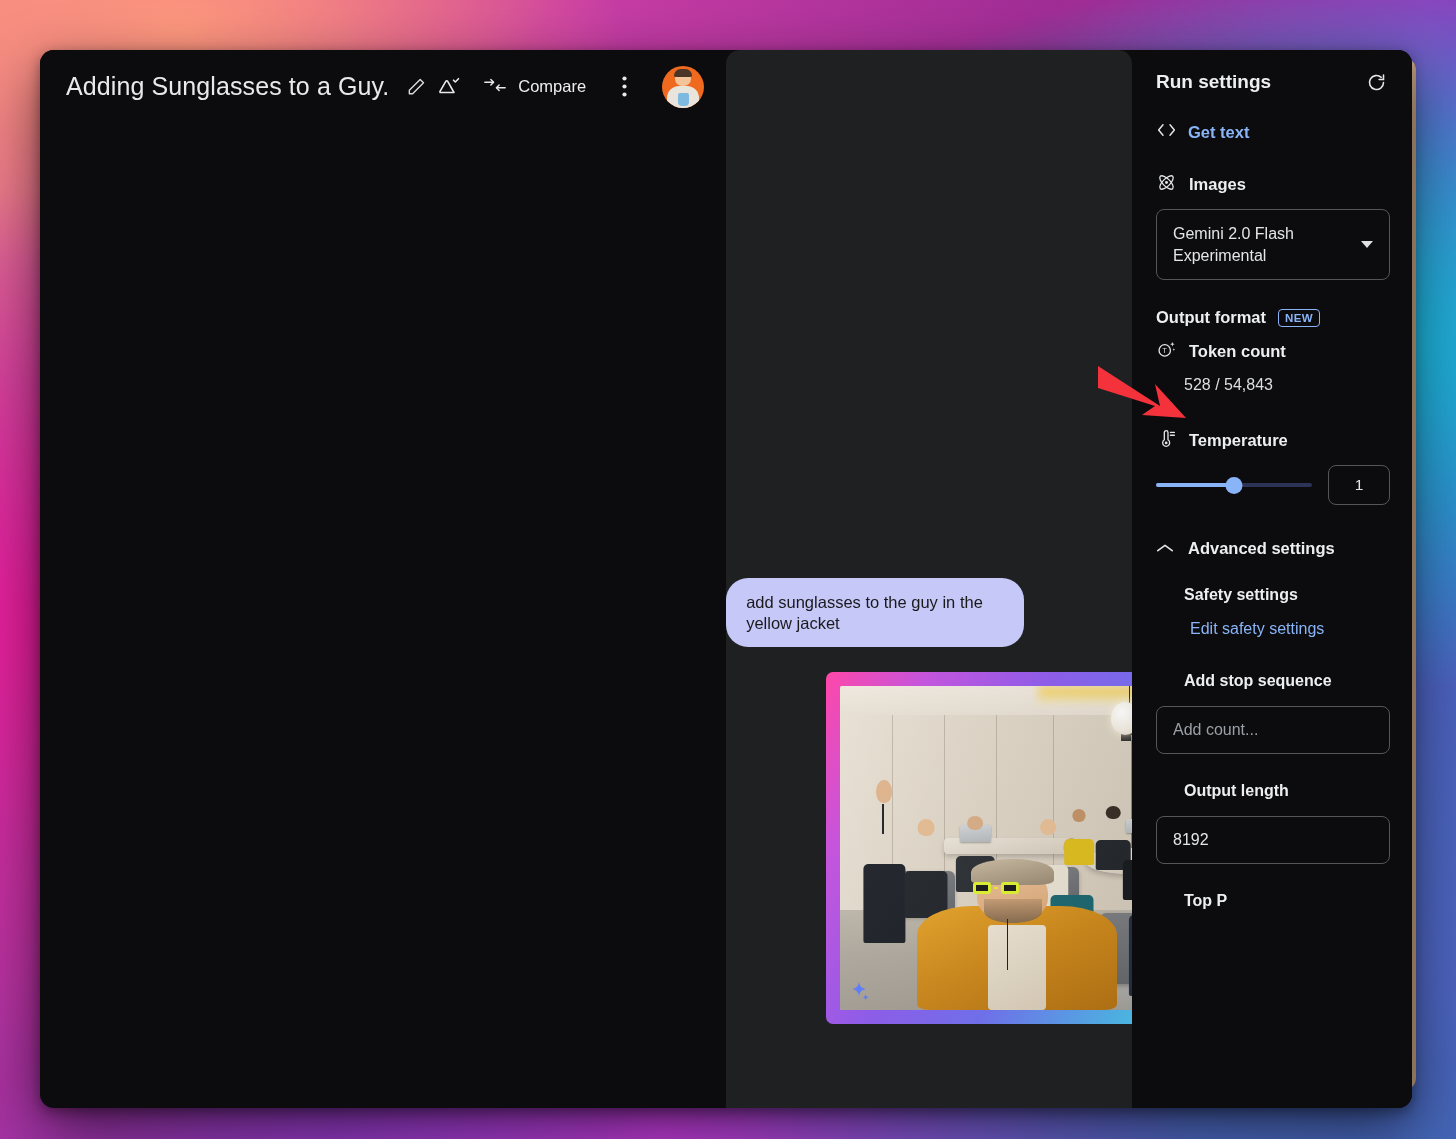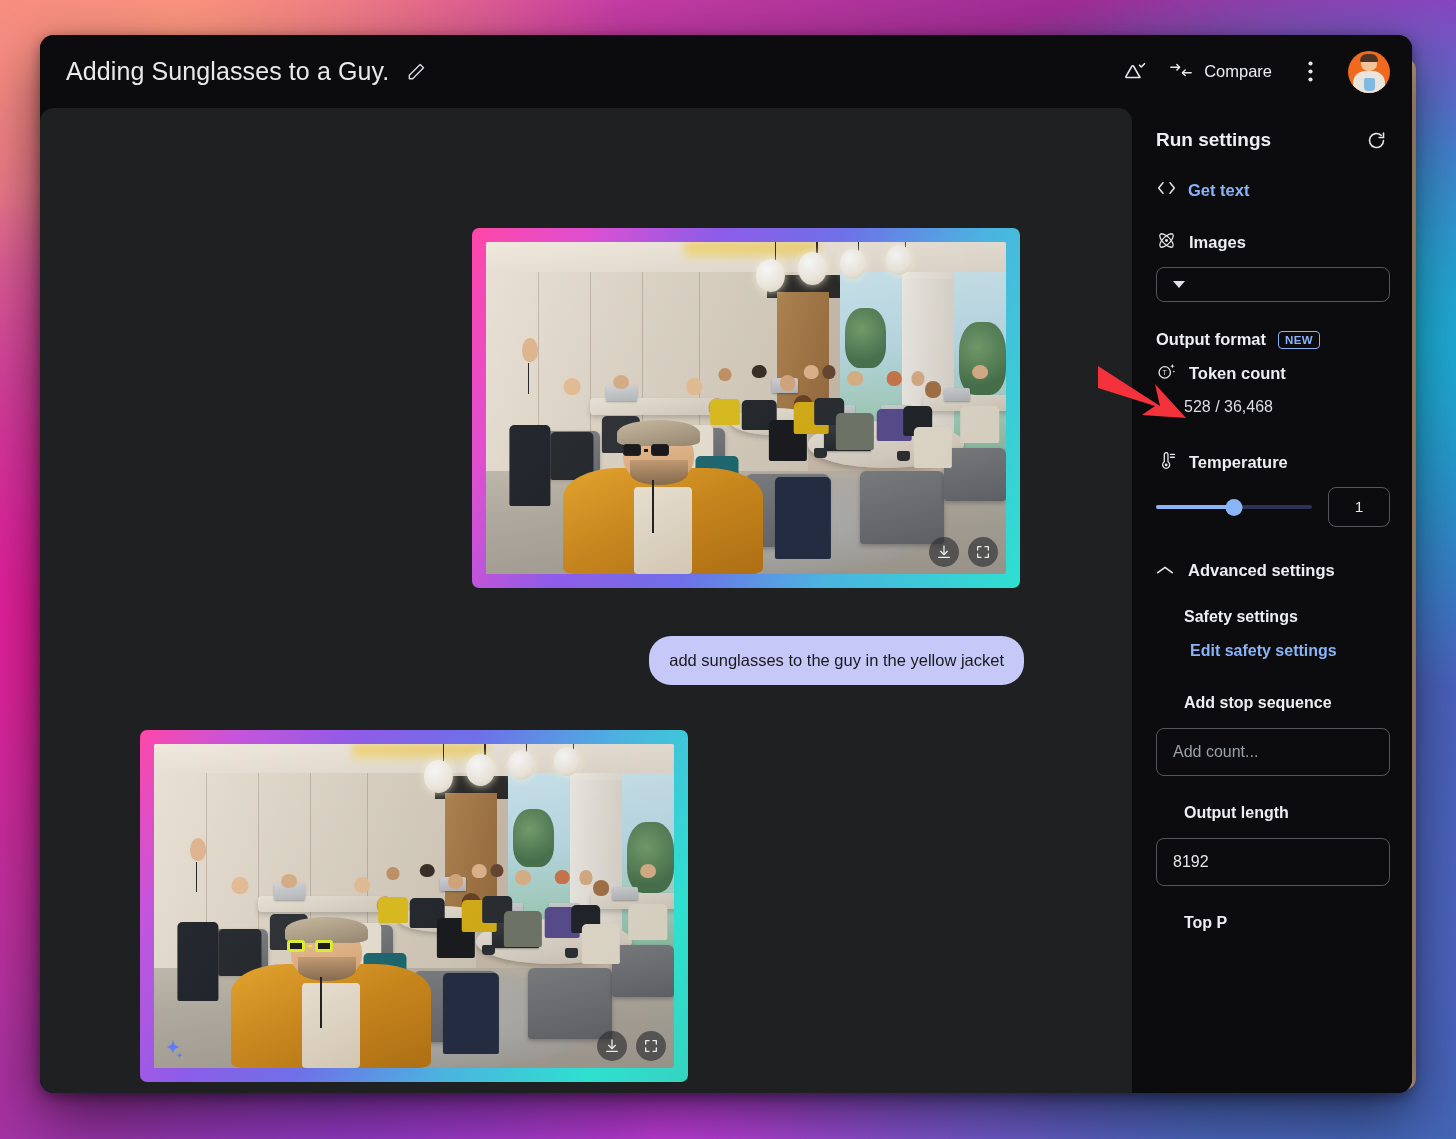--- a/index.html
+++ b/index.html
@@ -38,29 +38,29 @@
     left: 1400px; top: 58px;
     width: 16px; height: 1032px;
     background: linear-gradient(90deg, #c79a72 0%, #e6bc96 35%, #f0cda9 70%, #d4a77f 100%);
     border-radius: 0 12px 12px 0;
     z-index: 1;
   }
 
   
   #window {
     position: absolute;
-    left: 40px; top: 35px;
+    left: 40px; top: 50px;
     width: 1372px; height: 1058px;
     background: #0c0c0e;
     border-radius: 14px;
     overflow: hidden;
     box-shadow: 0 22px 60px rgba(0,0,0,.55), 0 4px 14px rgba(0,0,0,.4);
     z-index: 2;
     display: flex;
-    flex-direction: column;
+    flex-direction: row;
   }
 
   
   .titlebar {
     height: 73px;
     flex: 0 0 73px;
     background: #0c0c0e;
     display: flex;
     align-items: center;
     padding: 0 22px 0 26px;
@@ -337,21 +337,21 @@
     cursor: pointer;
     flex: 0 0 62px;
   }
 
   .adv-row {
     display: flex; align-items: center; gap: 14px;
     cursor: pointer;
   }
   .adv-title { color: #eceef1; font-size: 16.5px; font-weight: 700; }
 
-  .link-indent { color:#8ab4f8; font-size:16px; font-weight:700; padding-left:34px; cursor:pointer; }
+  .link-indent { color:#8ab4f8; font-size:16px; font-weight:400; padding-left:34px; cursor:pointer; }
 
   .text-input {
     border: 1px solid #545659;
     border-radius: 8px;
     background: #0c0c0e;
     color: #e3e5e8;
     font-size: 16px;
     padding: 14px 16px;
     cursor: text;
   }
@@ -766,40 +766,41 @@
           <span>
             <svg width="21" height="21" viewBox="0 0 24 24" fill="none" stroke="#e3e5e8" stroke-width="1.5">
               <ellipse cx="12" cy="12" rx="4.2" ry="10" transform="rotate(45 12 12)"></ellipse>
               <ellipse cx="12" cy="12" rx="4.2" ry="10" transform="rotate(-45 12 12)"></ellipse>
               <circle cx="12" cy="12" r="1.7" fill="#e3e5e8" stroke="none"></circle>
             </svg>
           </span>
           <span class="sb-label">Images</span>
         </div>
         <div class="sb-select mb28">
+          <span>Gemini 2.0 Flash Experimental</span>
           <span class="caret"></span>
         </div>
 
         <div class="sb-label-row">
           <span class="sb-label">Output format</span>
           <span class="badge-new">NEW</span>
         </div>
 
         <div class="sb-label-row">
           <span>
             <svg width="21" height="21" viewBox="0 0 24 24" fill="none" stroke="#e3e5e8" stroke-width="1.5">
               <circle cx="10" cy="13" r="6.5"></circle>
               <text x="10" y="16.3" font-size="8" fill="#e3e5e8" stroke="none" text-anchor="middle" font-family="Liberation Sans, sans-serif">T</text>
               <path d="M18.7 3.3l.7 1.9 1.9.7-1.9.7-.7 1.9-.7-1.9-1.9-.7 1.9-.7z" fill="#e3e5e8" stroke="none"></path>
               <path d="M20.4 10.6l.4 1.1 1.1.4-1.1.4-.4 1.1-.4-1.1-1.1-.4 1.1-.4z" fill="#e3e5e8" stroke="none"></path>
             </svg>
           </span>
           <span class="sb-label">Token count</span>
         </div>
-        <div class="sb-value mb34">528 / 36,468</div>
+        <div class="sb-value mb34">528 / 54,843</div>
 
         <div class="sb-label-row">
           <span>
             <svg width="21" height="21" viewBox="0 0 24 24" fill="none" stroke="#e3e5e8" stroke-width="1.5" stroke-linecap="round">
               <path d="M9.5 13.5V5.2a2.1 2.1 0 0 1 4.2 0v8.3a4 4 0 1 1-4.2 0z"></path>
               <circle cx="11.6" cy="17" r="1.6" fill="#e3e5e8" stroke="none"></circle>
               <path d="M16.5 5h4.5"></path>
                 <path d="M16.5 8.3h4.5"></path>
             </svg>
           </span>

